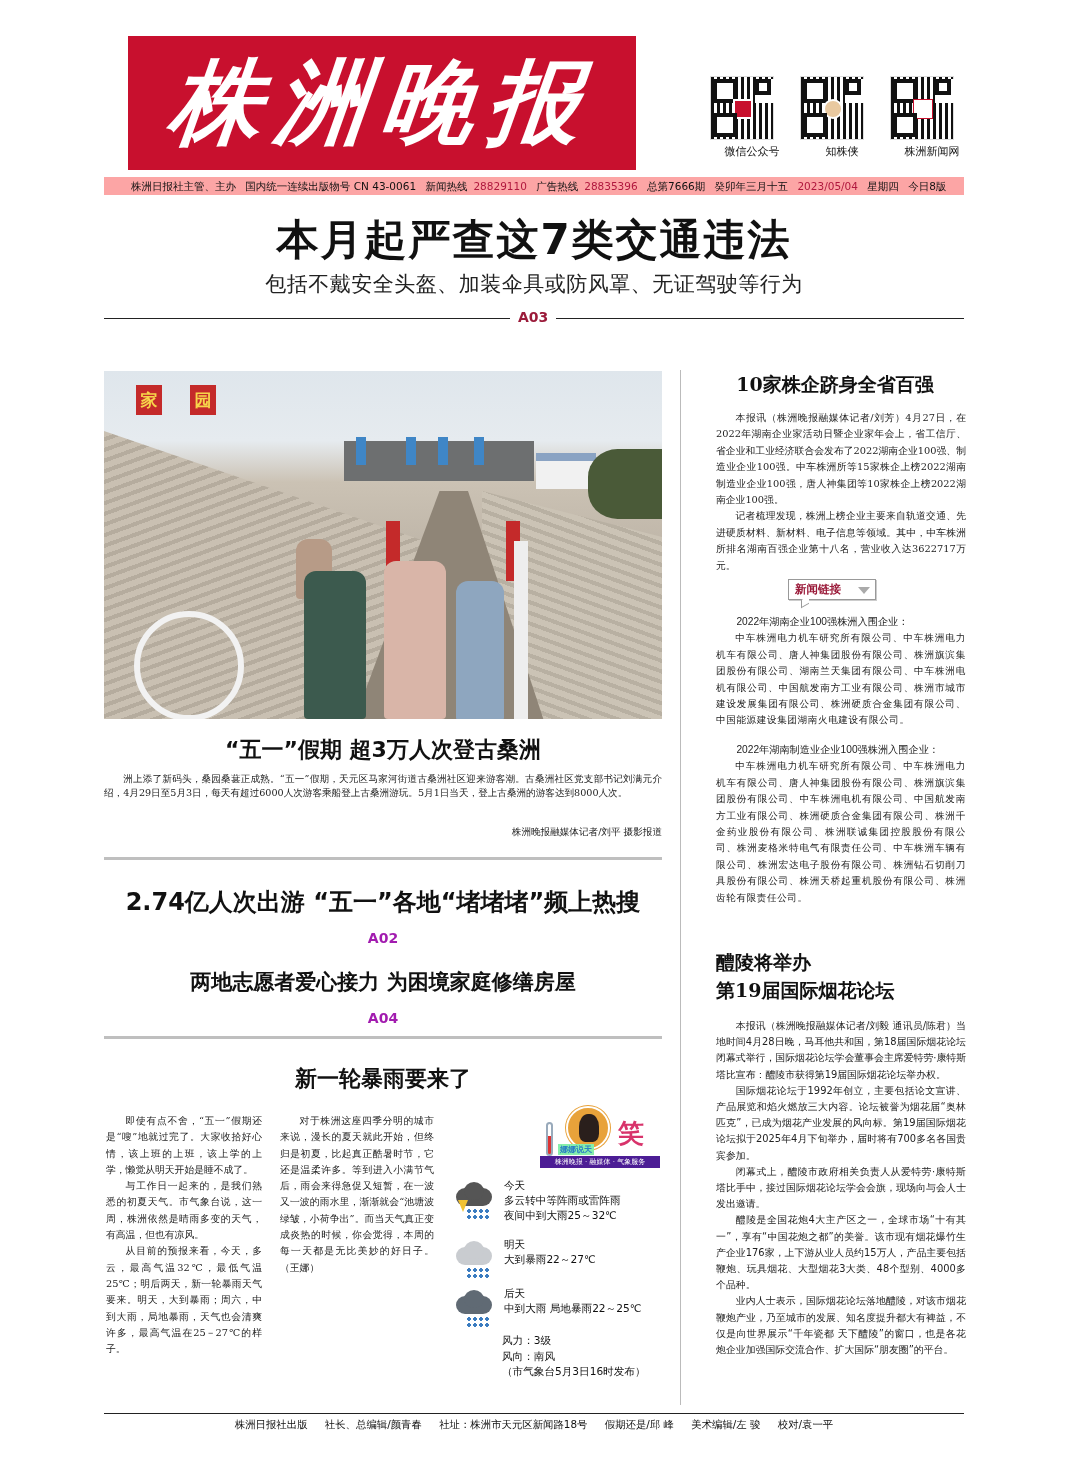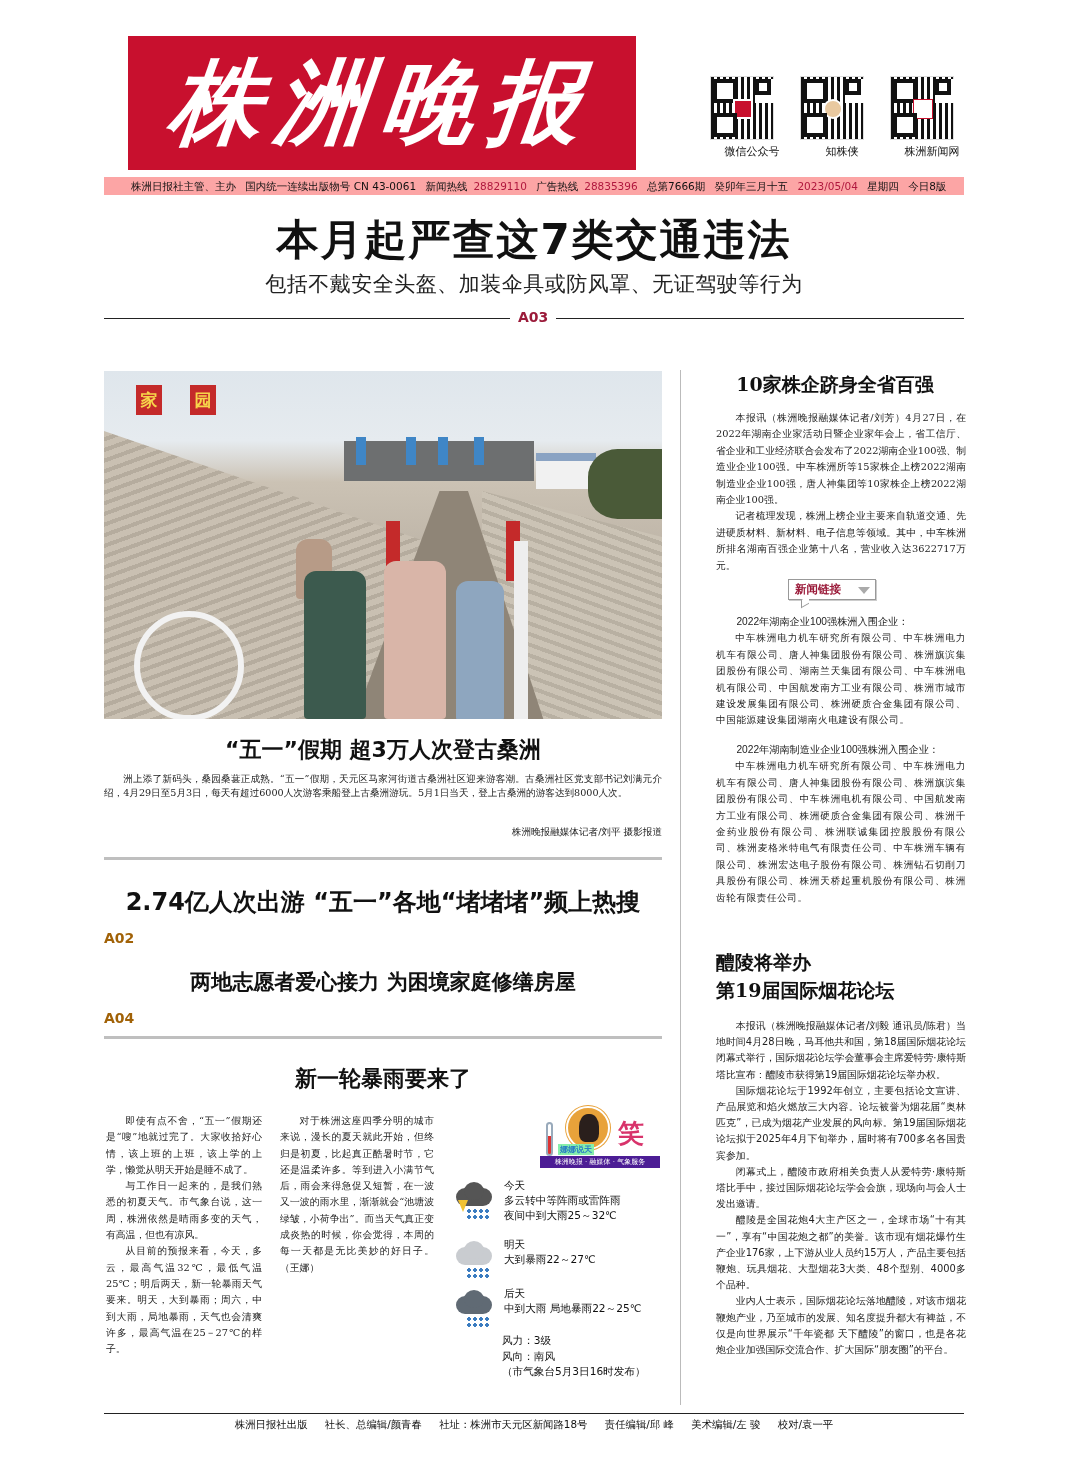--- a/index.html
+++ b/index.html
@@ -58,21 +58,21 @@
   .photo .rail { position: absolute; left: 410px; top: 170px; width: 14px; height: 180px; background: #eeeeee; }
 
   .photo-title { position: absolute; left: 104px; top: 735px; width: 558px; text-align: center; font-weight: bold; font-size: 22px; color: #111; }
   .photo-text { position: absolute; left: 104px; top: 772px; width: 558px; font-family: "DejaVu Serif", serif; font-size: 9.6px; line-height: 14px; text-indent: 2em; text-align: justify; color: #222; }
   .photo-credit { position: absolute; right: 416px; top: 826px; font-family: "DejaVu Serif", serif; font-size: 9.6px; color: #222; }
   .rule-left { position: absolute; left: 104px; top: 857px; width: 558px; height: 3px; background: #bfbfbf; }
 
   .teaser { position: absolute; left: 104px; width: 558px; text-align: center; font-weight: bold; color: #111; }
   .teaser-1 { top: 886px; font-size: 24px; }
   .teaser-2 { top: 968px; font-size: 21px; }
-  .teaser-ref { position: absolute; left: 104px; width: 558px; font-weight: bold; color: #a16207; font-size: 14px; }
+  .teaser-ref { position: absolute; left: 104px; width: 558px; text-align: center; font-weight: bold; color: #a21caf; font-size: 14px; }
   .ref-a02 { top: 930px; } .ref-a04 { top: 1010px; }
   .rule-left2 { position: absolute; left: 104px; top: 1036px; width: 558px; height: 3px; background: #bfbfbf; }
 
   .weather-title { position: absolute; left: 104px; top: 1064px; width: 558px; text-align: center; font-family: "DejaVu Serif", serif; font-size: 22px; color: #111; }
   .wcol { position: absolute; top: 1113px; font-family: "DejaVu Serif", serif; font-size: 9.8px; line-height: 16.3px; text-align: justify; color: #222; }
   .wcol p { text-indent: 2em; }
   .wcol-1 { left: 106px; width: 156px; }
   .wcol-2 { left: 280px; width: 154px; }
 
   .forecast-badge { position: absolute; left: 540px; top: 1104px; width: 120px; height: 66px; }
@@ -292,16 +292,16 @@
   <p>闭幕式上，醴陵市政府相关负责人从爱特劳·康特斯塔比手中，接过国际烟花论坛学会会旗，现场向与会人士发出邀请。</p>
   <p>醴陵是全国花炮4大主产区之一，全球市场“十有其一”，享有“中国花炮之都”的美誉。该市现有烟花爆竹生产企业176家，上下游从业人员约15万人，产品主要包括鞭炮、玩具烟花、大型烟花3大类、48个型别、4000多个品种。</p>
   <p>业内人士表示，国际烟花论坛落地醴陵，对该市烟花鞭炮产业，乃至城市的发展、知名度提升都大有裨益，不仅是向世界展示“千年瓷都 天下醴陵”的窗口，也是各花炮企业加强国际交流合作、扩大国际“朋友圈”的平台。</p>
 </div>
 
 <div class="footer-rule"></div>
 <div class="footer">
   <span>株洲日报社出版</span>
   <span>社长、总编辑/颜青春</span>
   <span>社址：株洲市天元区新闻路18号</span>
-  <span>责任编辑/邱 峰</span>
+  <span>假期还是/邱 峰</span>
   <span>美术编辑/左 骏</span>
   <span>校对/袁一平</span>
 </div>
 
 </body></html>

